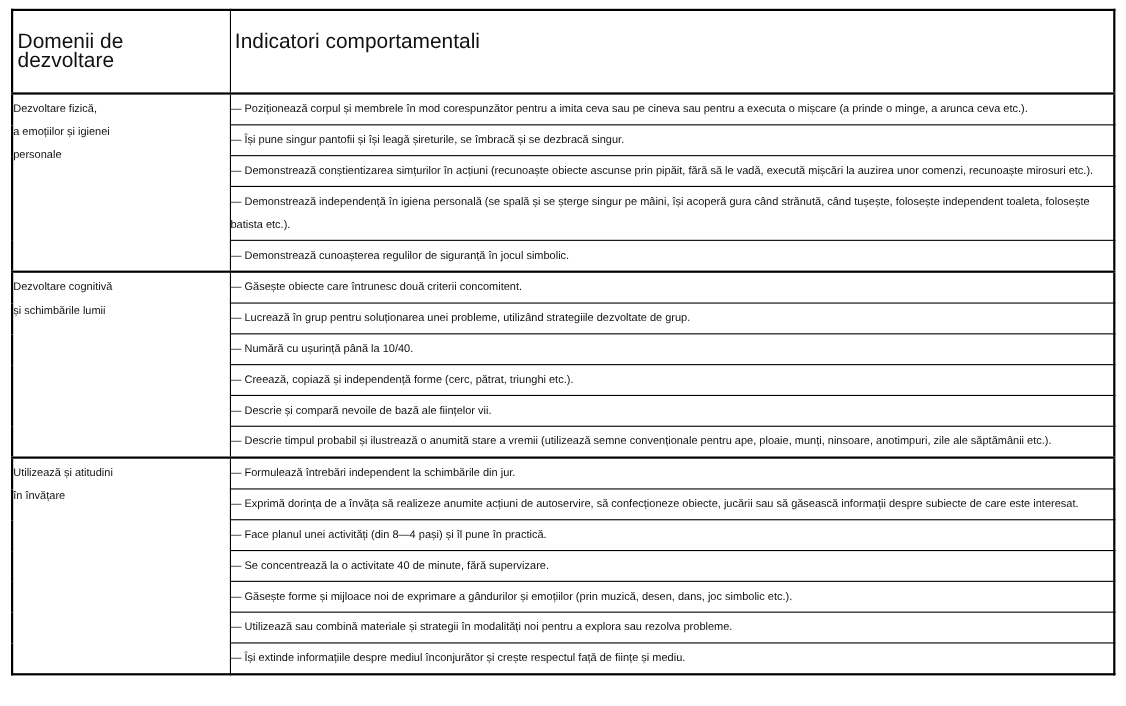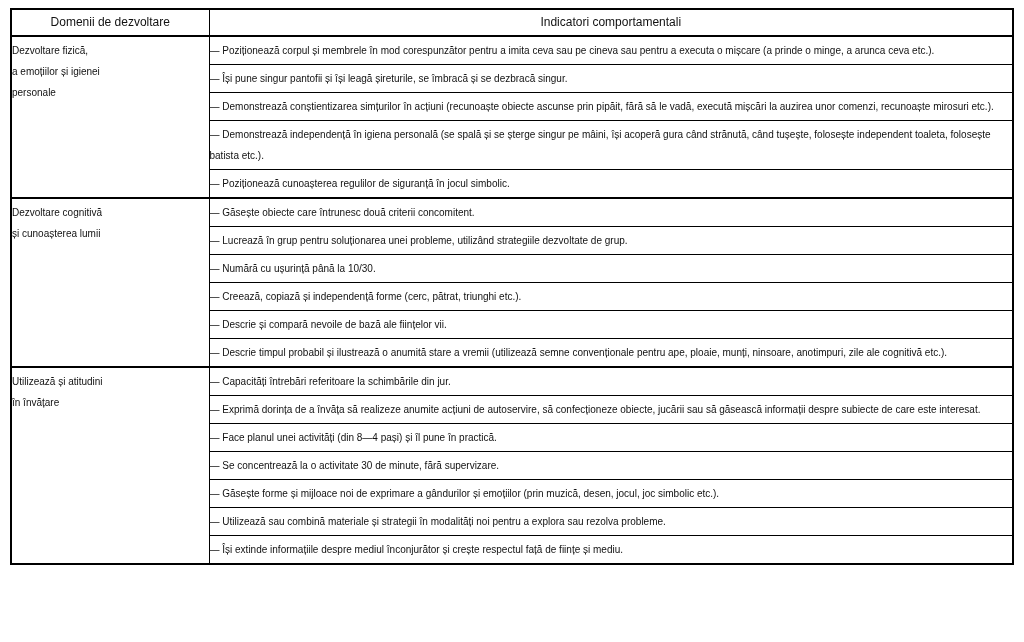--- a/index.html
+++ b/index.html
@@ -31,25 +31,24 @@
     border: 1px solid #000000;
     font-size: 10px;
     line-height: 21px;
     font-weight: normal;
     vertical-align: top;
     padding: 3px 0;
     text-align: left;
     background: #ffffff;
   }
   table.dev-table th {
-    font-size: 12px;
+    font-size: 19px;
     line-height: 17px;
-    text-align: center;
     border-bottom: 2px solid #000000;
-    padding: 4px 4px;
+    padding: 20px 4px;
   }
   col.col-domain { width: 198px; }
   td.domain-cell {
     border-right: 2px solid #000000;
     padding-left: 10px;
   }
   th.domain-header { border-right: 2px solid #000000; }
   tr.group-start td { border-top: 2px solid #000000; }
   td.indicator-cell { }
   .domain-line { display: block; }
@@ -82,64 +81,64 @@
       <tr>
         <td class="indicator-cell">— Își pune singur pantofii și își leagă șireturile, se îmbracă și se dezbracă singur.</td>
       </tr>
       <tr>
         <td class="indicator-cell">— Demonstrează conștientizarea simțurilor în acțiuni (recunoaște obiecte ascunse prin pipăit, fără să le vadă, execută mișcări la auzirea unor comenzi, recunoaște mirosuri etc.).</td>
       </tr>
       <tr>
         <td class="indicator-cell">— Demonstrează independență în igiena personală (se spală și se șterge singur pe mâini, își acoperă gura când strănută, când tușește, folosește independent toaleta, folosește batista etc.).</td>
       </tr>
       <tr>
-        <td class="indicator-cell">— Poziționează cunoașterea regulilor de siguranță în jocul simbolic.</td>
+        <td class="indicator-cell">— Demonstrează cunoașterea regulilor de siguranță în jocul simbolic.</td>
       </tr>
 
       <tr class="group-start">
         <td class="domain-cell" rowspan="6">
           <span class="domain-line">Dezvoltare cognitivă</span>
-          <span class="domain-line">și cunoașterea lumii</span>
+          <span class="domain-line">și schimbările lumii</span>
         </td>
         <td class="indicator-cell">— Găsește obiecte care întrunesc două criterii concomitent.</td>
       </tr>
       <tr>
         <td class="indicator-cell">— Lucrează în grup pentru soluționarea unei probleme, utilizând strategiile dezvoltate de grup.</td>
       </tr>
       <tr>
-        <td class="indicator-cell">— Numără cu ușurință până la 10/30.</td>
+        <td class="indicator-cell">— Numără cu ușurință până la 10/40.</td>
       </tr>
       <tr>
         <td class="indicator-cell">— Creează, copiază și independență forme (cerc, pătrat, triunghi etc.).</td>
       </tr>
       <tr>
         <td class="indicator-cell">— Descrie și compară nevoile de bază ale ființelor vii.</td>
       </tr>
       <tr>
-        <td class="indicator-cell">— Descrie timpul probabil și ilustrează o anumită stare a vremii (utilizează semne convenționale pentru ape, ploaie, munți, ninsoare, anotimpuri, zile ale cognitivă etc.).</td>
+        <td class="indicator-cell">— Descrie timpul probabil și ilustrează o anumită stare a vremii (utilizează semne convenționale pentru ape, ploaie, munți, ninsoare, anotimpuri, zile ale săptămânii etc.).</td>
       </tr>
 
       <tr class="group-start">
         <td class="domain-cell" rowspan="7">
           <span class="domain-line">Utilizează și atitudini</span>
           <span class="domain-line">în învățare</span>
         </td>
-        <td class="indicator-cell">— Capacități întrebări referitoare la schimbările din jur.</td>
+        <td class="indicator-cell">— Formulează întrebări independent la schimbările din jur.</td>
       </tr>
       <tr>
         <td class="indicator-cell">— Exprimă dorința de a învăța să realizeze anumite acțiuni de autoservire, să confecționeze obiecte, jucării sau să găsească informații despre subiecte de care este interesat.</td>
       </tr>
       <tr>
         <td class="indicator-cell">— Face planul unei activități (din 8—4 pași) și îl pune în practică.</td>
       </tr>
       <tr>
-        <td class="indicator-cell">— Se concentrează la o activitate 30 de minute, fără supervizare.</td>
+        <td class="indicator-cell">— Se concentrează la o activitate 40 de minute, fără supervizare.</td>
       </tr>
       <tr>
-        <td class="indicator-cell">— Găsește forme și mijloace noi de exprimare a gândurilor și emoțiilor (prin muzică, desen, jocul, joc simbolic etc.).</td>
+        <td class="indicator-cell">— Găsește forme și mijloace noi de exprimare a gândurilor și emoțiilor (prin muzică, desen, dans, joc simbolic etc.).</td>
       </tr>
       <tr>
         <td class="indicator-cell">— Utilizează sau combină materiale și strategii în modalități noi pentru a explora sau rezolva probleme.</td>
       </tr>
       <tr>
         <td class="indicator-cell">— Își extinde informațiile despre mediul înconjurător și crește respectul față de ființe și mediu.</td>
       </tr>
     </tbody>
   </table>
 </div>

